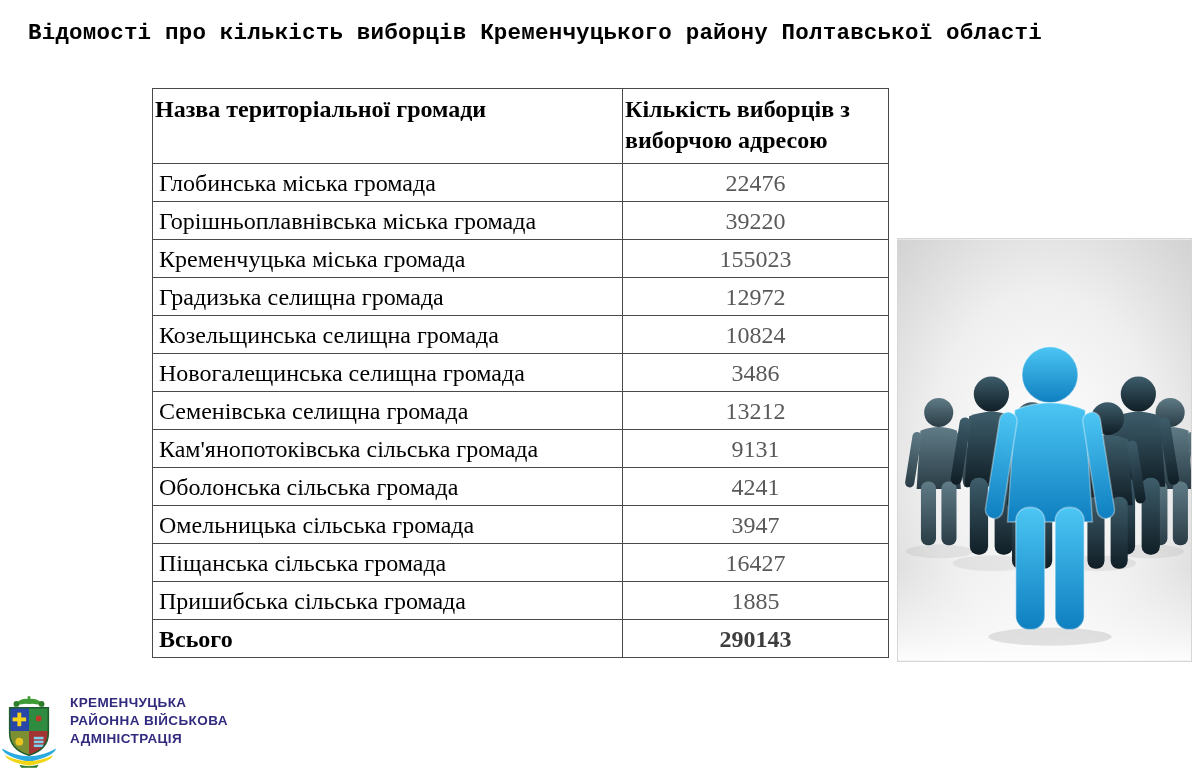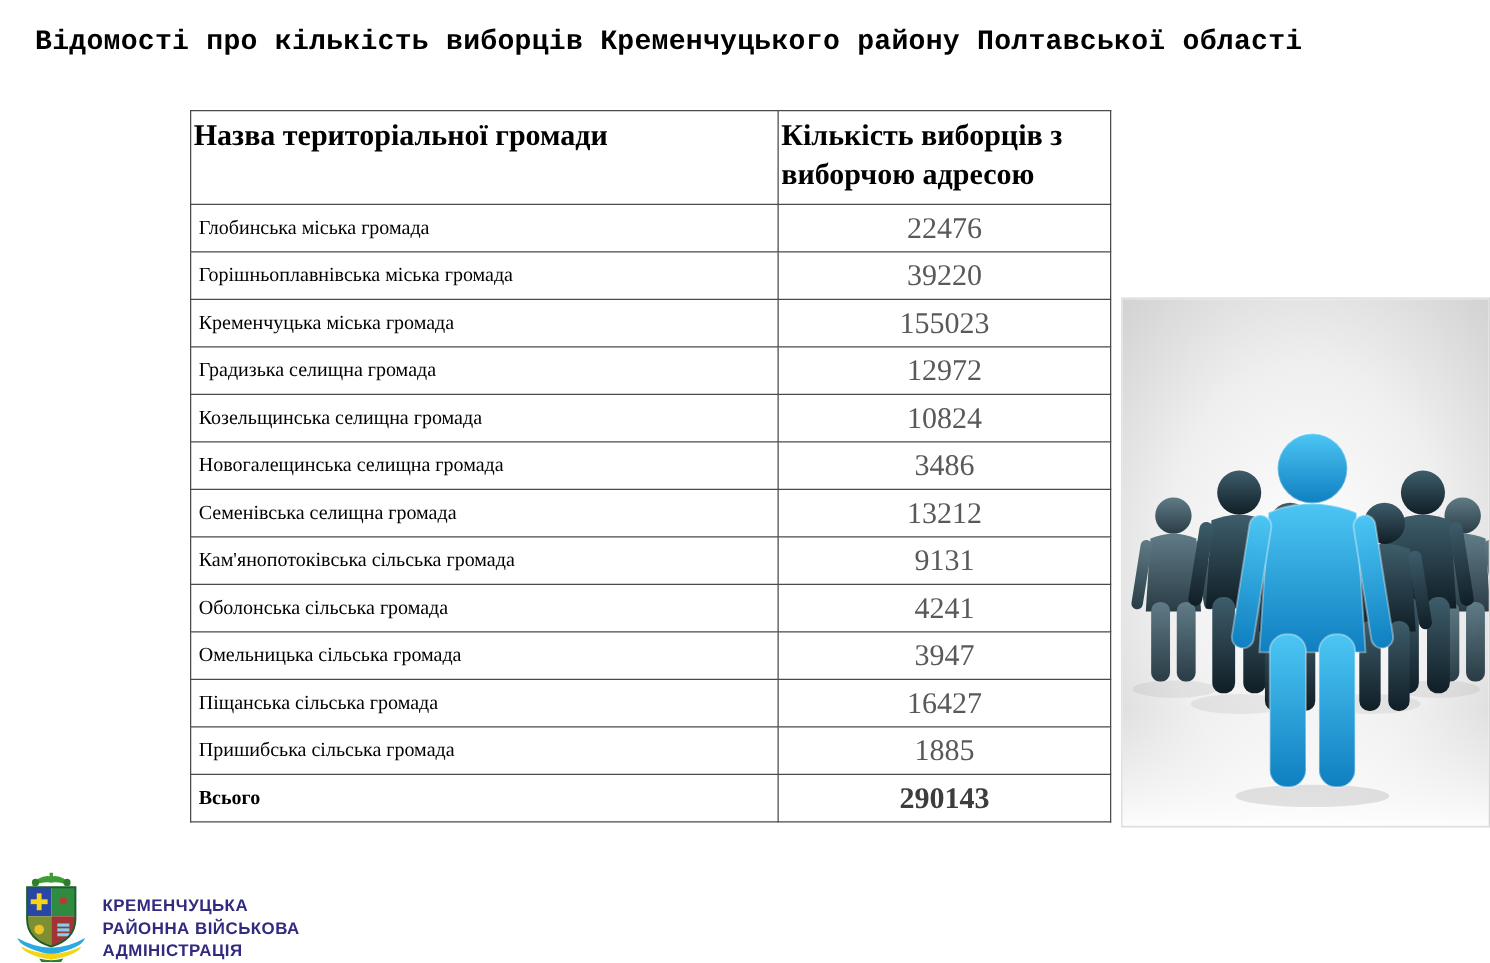--- a/index.html
+++ b/index.html
@@ -26,37 +26,37 @@
     box-sizing:border-box;overflow:hidden;
   }
   table.voters thead tr{height:75px;}
   table.voters th{
     font-size:24px;font-weight:bold;color:#000;
     text-align:left;vertical-align:top;
     padding:5px 2px 0 2px;line-height:31px;
   }
   table.voters tbody tr,table.voters tfoot tr{height:38px;}
   td.name{
-    font-size:16px;color:#000;text-align:left;
+    font-size:24px;color:#000;text-align:left;
     padding:0 4px 0 6px;white-space:nowrap;line-height:36px;
   }
   td.num{
     font-size:24px;color:var(--number-text,#595959);
     text-align:center;padding:0;line-height:36px;
   }
   tfoot td.name{font-weight:bold;}
   tfoot td.num{font-weight:bold;color:#3d3d3d;}
   .photo{
     position:absolute;left:897px;top:238px;width:295px;height:424px;
     border:1px solid #d6d6d6;box-sizing:border-box;
   }
   .photo svg{display:block;width:100%;height:100%;}
   .footer-logo{
-    position:absolute;left:12px;top:694px;height:76px;
-    display:flex;align-items:flex-end;
+    position:absolute;left:0;top:694px;height:76px;
+    display:flex;align-items:flex-start;
   }
   .arms{width:58px;height:74px;flex:0 0 auto;}
   .logo-text{
     margin-left:12px;
     font-family:"Liberation Sans","DejaVu Sans",sans-serif;
     font-size:13.5px;line-height:18px;font-weight:bold;
     color:var(--logo-text,#312a7e);letter-spacing:0.4px;
   }
 </style>
 </head>

